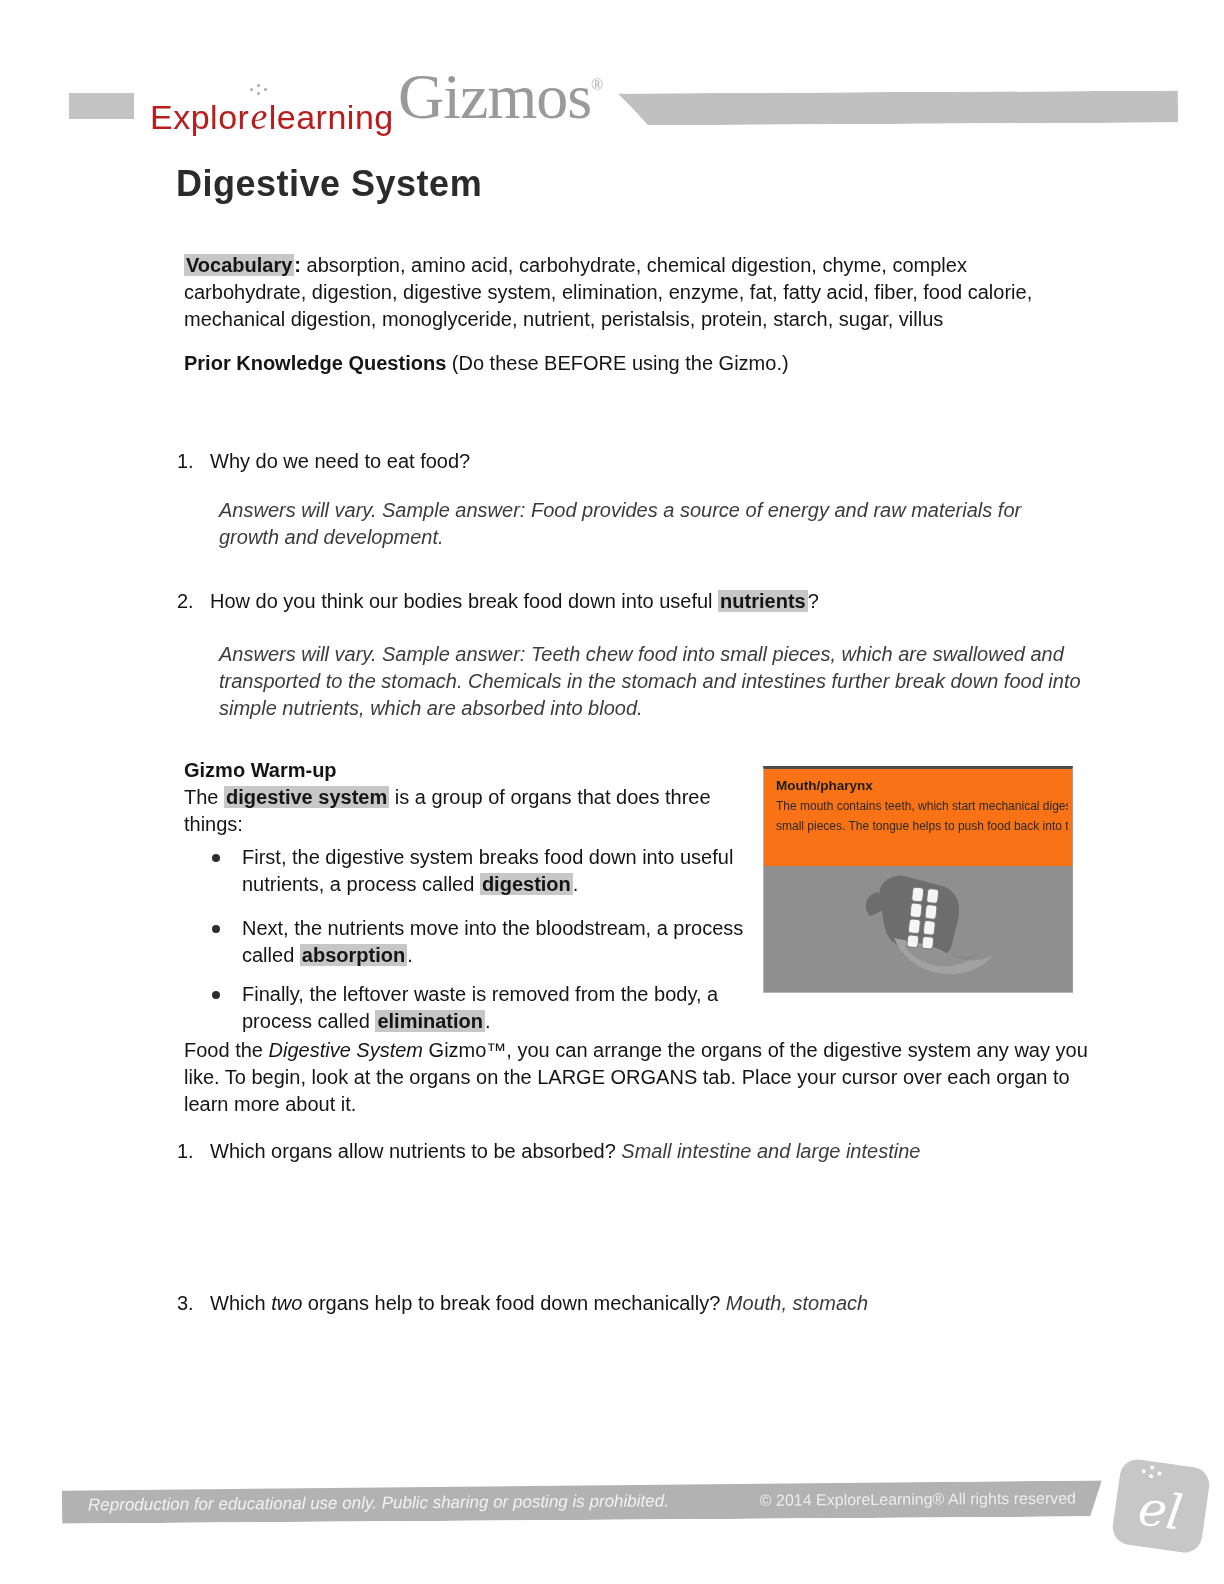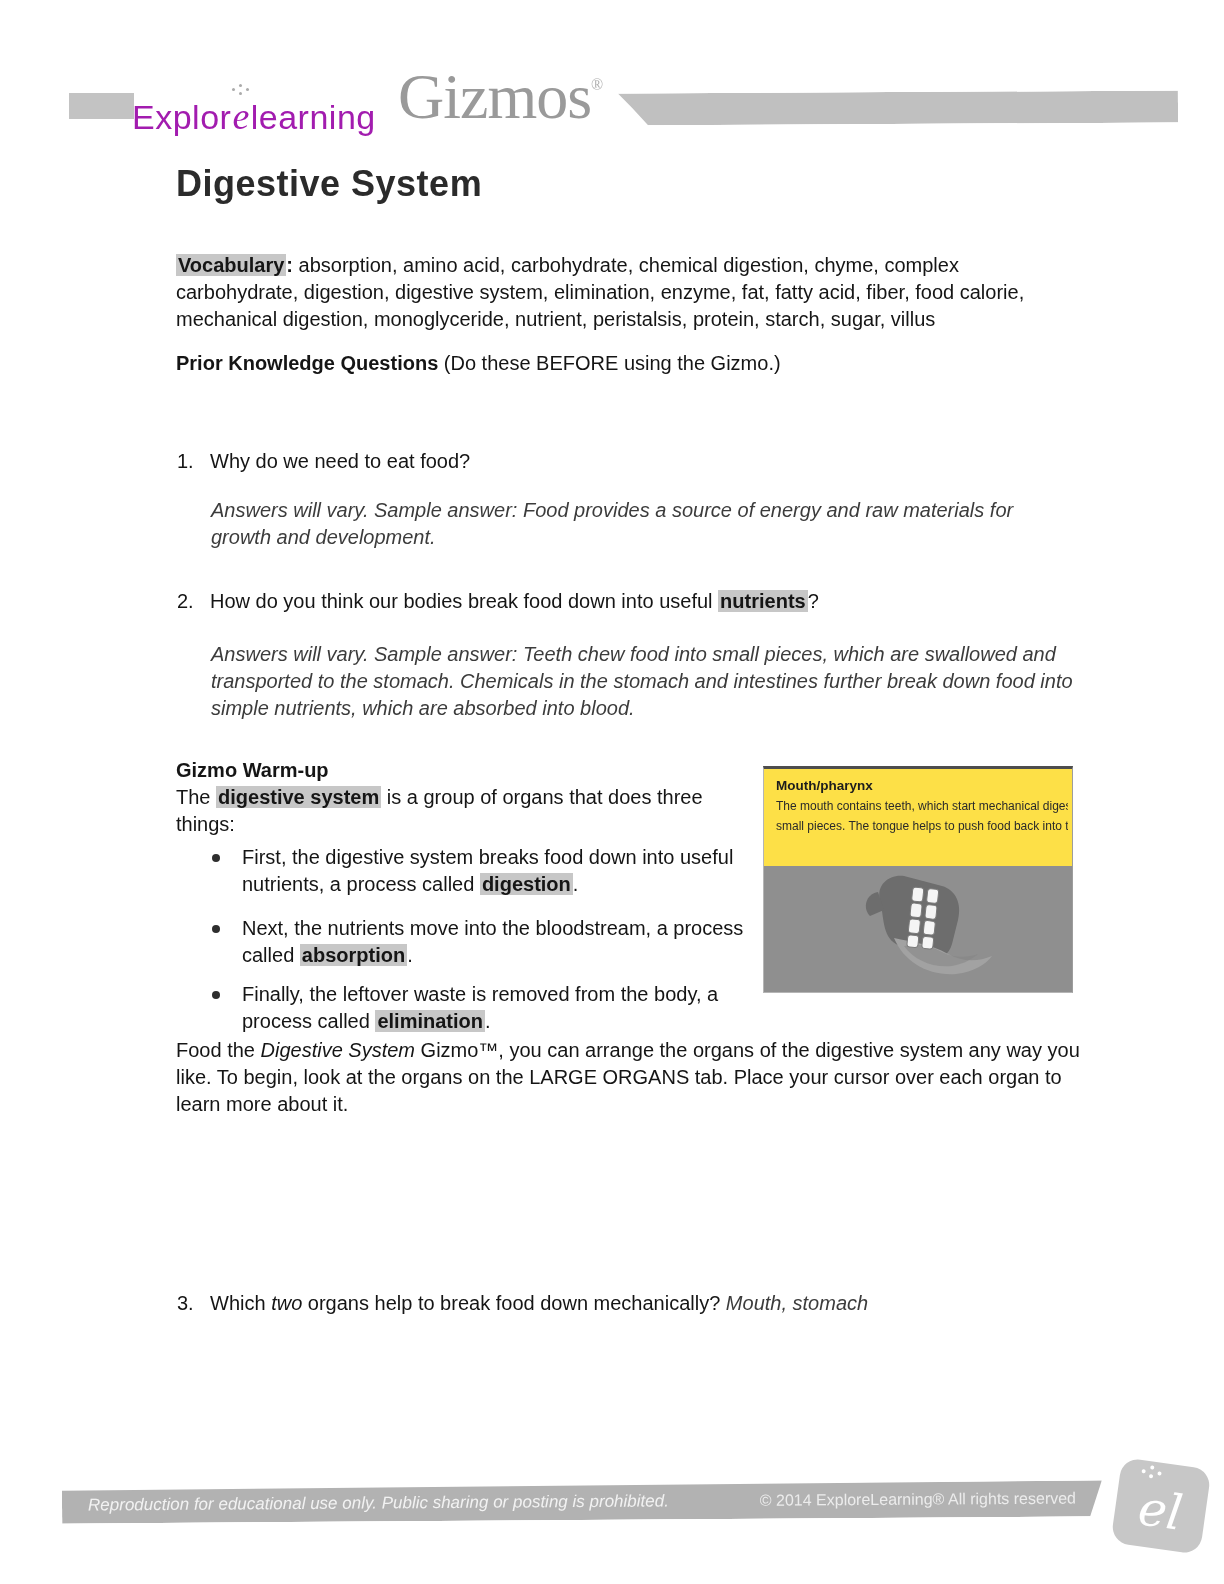--- a/index.html
+++ b/index.html
@@ -5,21 +5,21 @@
   html,body { margin:0; padding:0; background:#ffffff; }
   .page {
     position:relative; width:1224px; height:1584px; background:#ffffff;
     font-family:"Liberation Sans", sans-serif; color:#151515; overflow:hidden;
   }
   
   .brand-bar-left {
     position:absolute; left:69px; top:93px; width:65px; height:26px; background:#c3c3c3;
   }
   .brand {
-    position:absolute; left:132px; top:94px; font-size:34px; color:#a21caf;
+    position:absolute; left:150px; top:94px; font-size:34px; color:#b91c1c;
     letter-spacing:0.5px; white-space:nowrap;
   }
   .brand .script-e {
     font-family:"Liberation Serif", serif; font-style:italic; font-size:38px;
     position:relative; margin:0 1px;
   }
   .spark {
     position:absolute; width:3px; height:3px; border-radius:50%; background:#ababab;
     top:-3px; left:7px;
     box-shadow:-7px -4px 0 #ababab, 7px -4px 0 #ababab, 0 -8px 0 #ababab;
@@ -37,36 +37,36 @@
   
   .doc-title {
     position:absolute; left:176px; top:163px; font-size:36px; font-weight:bold;
     color:#2b2b2b; letter-spacing:0.5px;
   }
   .answer-key {
     position:absolute; left:858px; top:167px; font-size:34px; font-weight:bold;
     color:#565656; letter-spacing:0.5px;
   }
   
-  .para { position:absolute; font-size:20px; line-height:27px; }
+  .para { position:absolute; font-size:20px; line-height:27px;margin-left:8px; }
   .hl { background:#c7c7c7; font-weight:bold; padding:0 2px; }
   .b  { font-weight:bold; }
   .it { font-style:italic; }
   .ans { font-style:italic; color:#3c3c3c; }
   .qline { position:absolute; font-size:20px; line-height:26px; }
   .qnum { display:inline-block; width:33px; }
   
   .bullet { position:absolute; width:515px; font-size:20px; line-height:27px; padding-left:34px; }
   .dot { position:absolute; left:4px; top:10px; width:8px; height:8px; border-radius:50%; background:#2e2e2e; }
   
   .shotbox {
     position:absolute; left:763px; top:766px; width:310px; height:227px;
     border-top:3px solid #4d4d4d; border-left:1px solid #b5b5b5;
     border-right:1px solid #9d9d9d; border-bottom:1px solid #b5b5b5;
-    background:#fde047; box-sizing:border-box;
+    background:#f97316; box-sizing:border-box;
   }
   .tt-title { font-size:13.5px; font-weight:bold; color:#1d1d1d; margin:9px 0 0 12px; }
   .tt-line  { font-size:12px; color:#2a2a2a; margin:6px 0 0 12px; white-space:nowrap; overflow:hidden; width:292px; }
   .shot-canvas { position:absolute; left:0; bottom:0; width:308px; height:126px; }
   
   .footer-bar {
     position:absolute; left:62px; top:1484px; width:1040px; height:36px; background:#b2b2b2;
     transform:rotate(-0.4deg); display:flex; align-items:center; justify-content:space-between;
     padding:0 26px; box-sizing:border-box;
     clip-path:polygon(0 3px, 100% 0, calc(100% - 12px) 100%, 0 100%);
@@ -157,20 +157,23 @@
         <rect x="161" y="54" width="11" height="14" rx="3"></rect>
         <rect x="161" y="70" width="11" height="12" rx="3"></rect>
       </g>
     </svg>
   </div>
 
   <div class="para" style="left:176px; top:1037px; width:905px;">
     <span>Food the </span><span class="it">Digestive System</span><span> Gizmo™, you can arrange the organs of the digestive system any way you like. To begin, look at the organs on the LARGE ORGANS tab. Place your cursor over each organ to learn more about it.</span>
   </div>
 
+  <div class="qline" style="left:177px; top:1138px; width:990px;">
+    <span class="qnum">1.</span><span>Which organs allow nutrients to be absorbed? </span><span class="ans">Small intestine and large intestine</span>
+  </div>
   <div class="qline" style="left:177px; top:1290px; width:990px;">
     <span class="qnum">3.</span><span>Which </span><span class="it">two</span><span> organs help to break food down mechanically? </span><span class="ans">Mouth, stomach</span>
   </div>
 
   <div class="footer-bar">
     <span class="footer-left">Reproduction for educational use only. Public sharing or posting is prohibited.</span>
     <span class="footer-right">© 2014 ExploreLearning®  All rights reserved</span>
   </div>
   <div class="badge">
     <span class="badge-el"><span class="badge-spark"></span><span>el</span></span>

